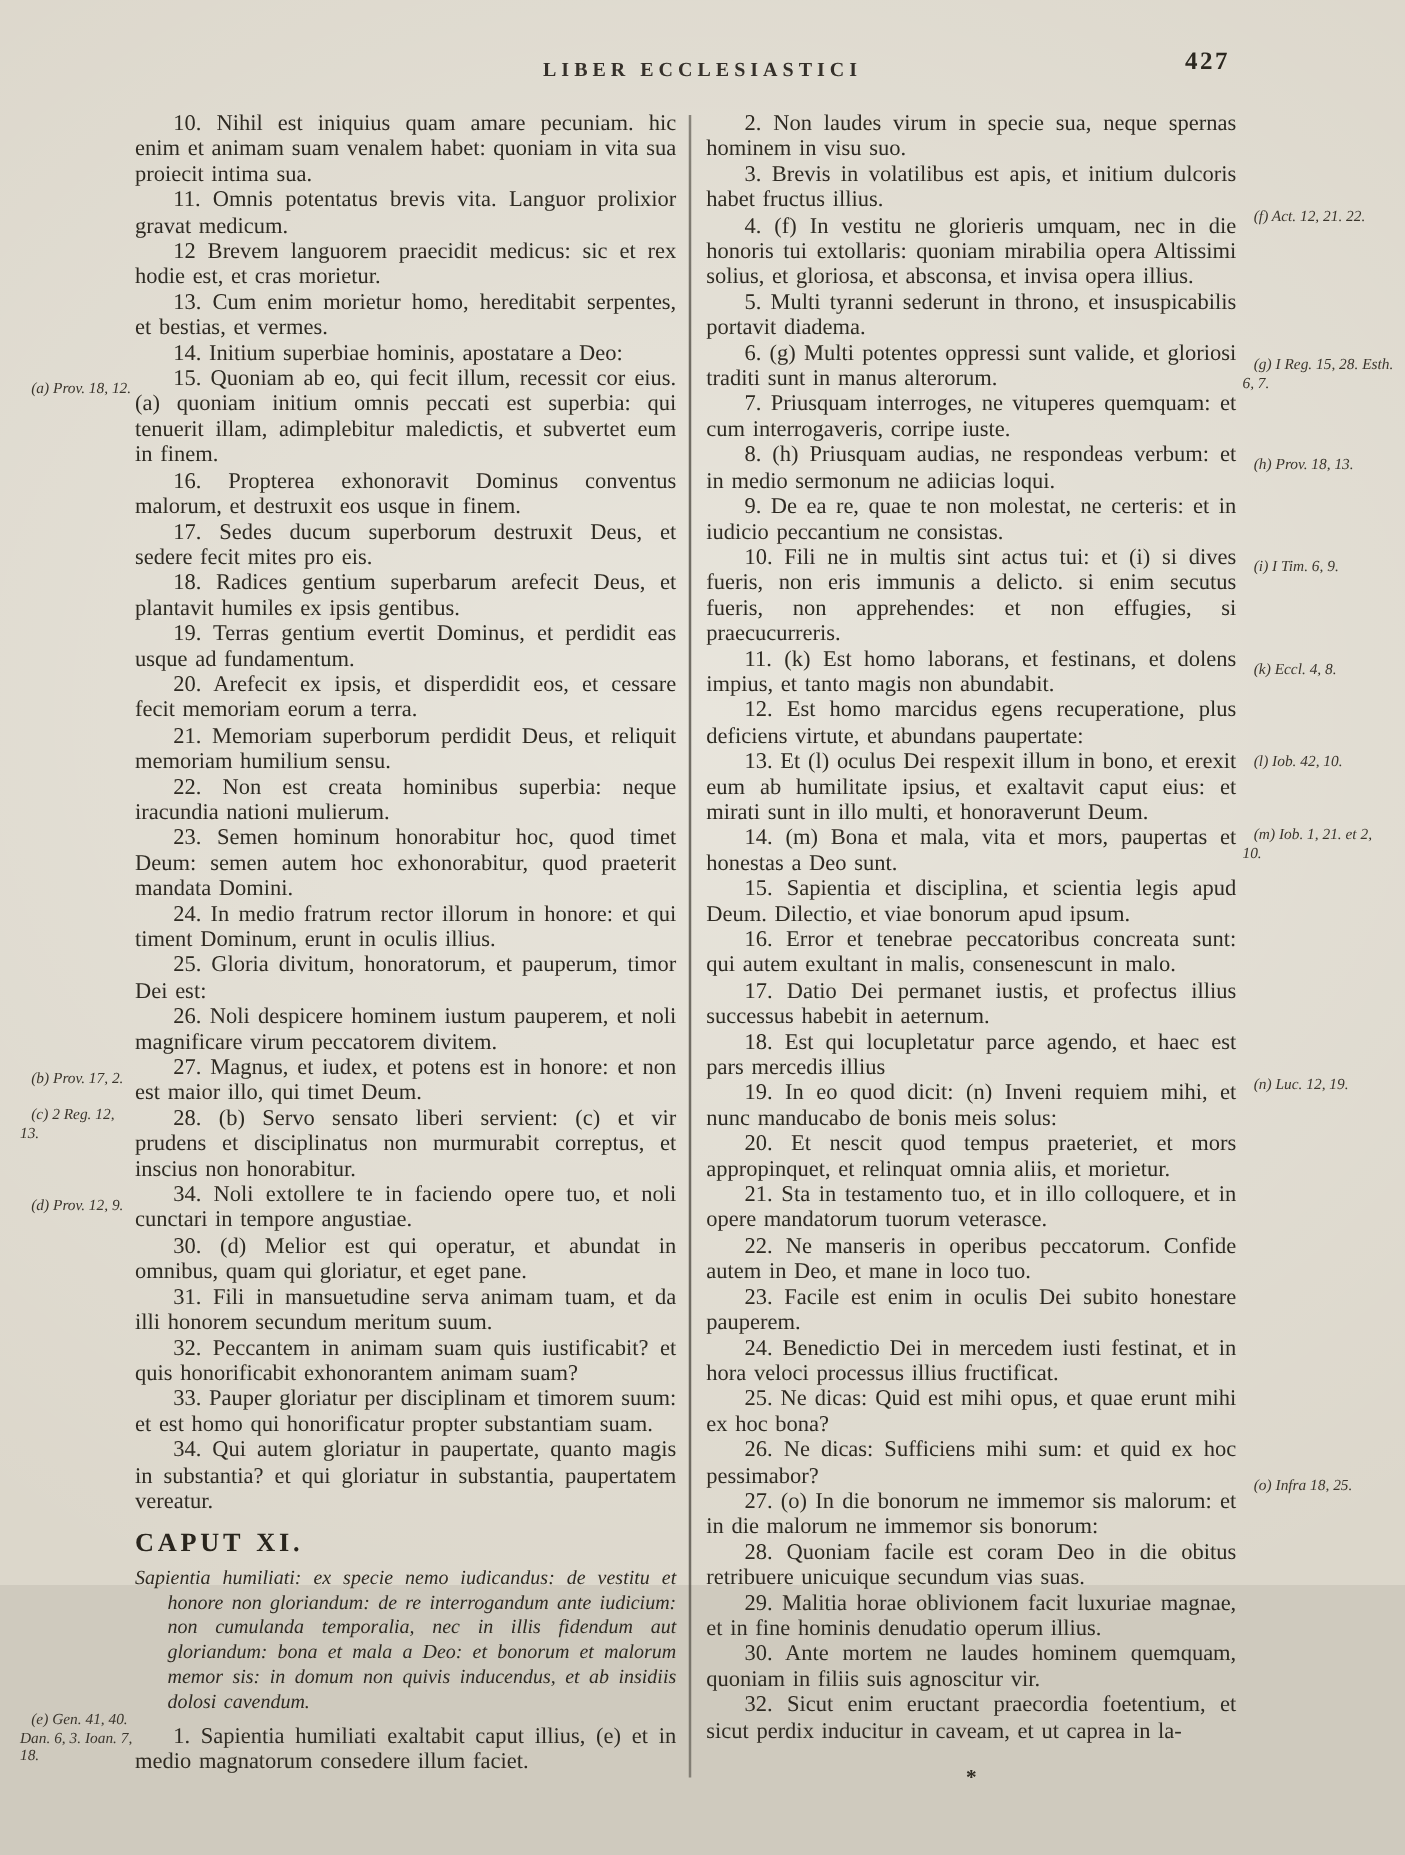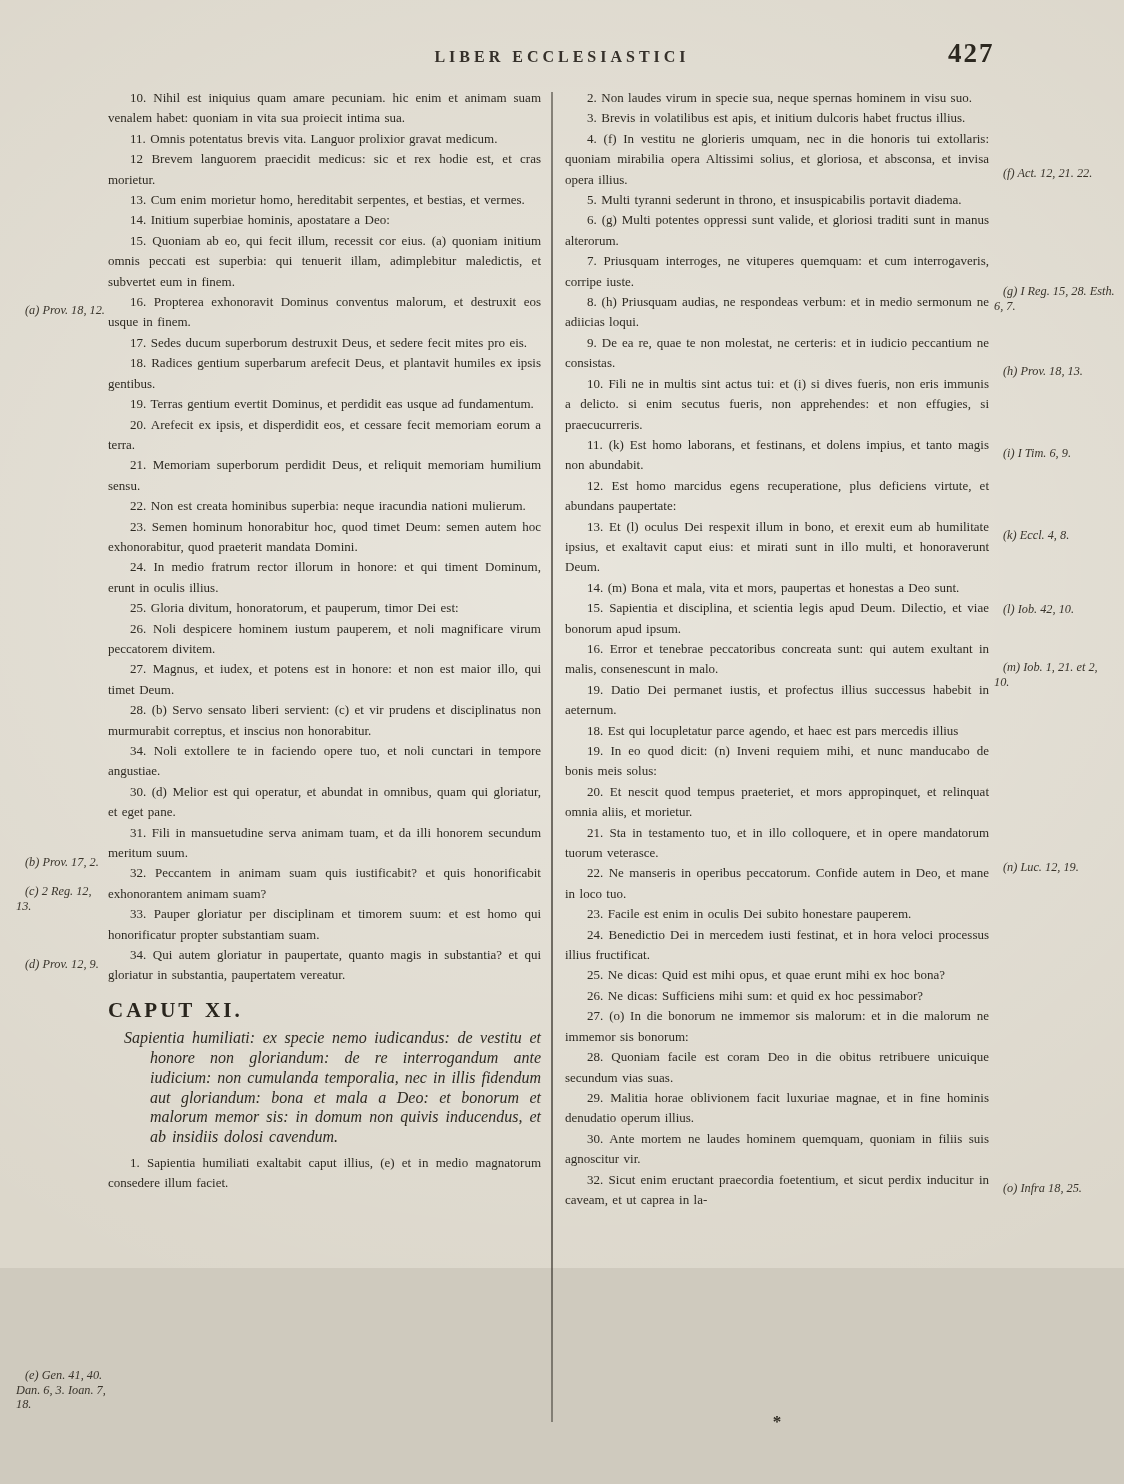--- a/index.html
+++ b/index.html
@@ -18,47 +18,47 @@
   }
   
   .header-title{
     position:absolute;top:48px;left:0;width:1124px;
     text-align:center;
     font-size:16px;font-weight:bold;letter-spacing:4px;
     color:#35302a;
   }
   .page-number{
     position:absolute;top:38px;left:948px;
-    font-size:27px;font-weight:bold;letter-spacing:2px;
+    font-size:20px;font-weight:bold;letter-spacing:2px;
     color:#2c2820;
   }
   
   .col{position:absolute;top:88px;text-align:justify;}
   .col-left{left:108px;width:433px;}
   .col-right{left:565px;width:424px;}
   .divider{
     position:absolute;left:551px;top:92px;width:2px;height:1330px;
     background:linear-gradient(#6a665d, #49453d 15%, #49453d 85%, #6a665d);
     opacity:.75;
   }
   .verse{
     margin:0;
-    font-size:13px;line-height:20.4px;
+    font-size:18px;line-height:20.4px;
     text-indent:1.7em;
     word-spacing:.09em;
   }
   .chapter-heading{
     margin:14px 0 8px 0;
     text-align:left;
     font-size:21px;font-weight:bold;letter-spacing:3px;
     text-indent:0;
     color:#29251d;
   }
   .chapter-summary{
-    margin:0 0 6px 16px;
+    margin:0 0 6px 0;
     font-style:italic;
     font-size:16px;line-height:19.8px;
     padding-left:26px;text-indent:-26px;
     word-spacing:.12em;
   }
   
   .note{
     position:absolute;
     font-size:12.3px;line-height:14.5px;
     font-style:italic;
@@ -129,21 +129,21 @@
         <p class="verse">7. Priusquam interroges, ne vituperes quemquam: et cum interrogaveris, corripe iuste.</p>
         <p class="verse">8. (h) Priusquam audias, ne respondeas verbum: et in medio sermonum ne adiicias loqui.</p>
         <p class="verse">9. De ea re, quae te non molestat, ne certeris: et in iudicio peccantium ne consistas.</p>
         <p class="verse">10. Fili ne in multis sint actus tui: et (i) si dives fueris, non eris immunis a delicto. si enim secutus fueris, non apprehendes: et non effugies, si praecucurreris.</p>
         <p class="verse">11. (k) Est homo laborans, et festinans, et dolens impius, et tanto magis non abundabit.</p>
         <p class="verse">12. Est homo marcidus egens recuperatione, plus deficiens virtute, et abundans paupertate:</p>
         <p class="verse">13. Et (l) oculus Dei respexit illum in bono, et erexit eum ab humilitate ipsius, et exaltavit caput eius: et mirati sunt in illo multi, et honoraverunt Deum.</p>
         <p class="verse">14. (m) Bona et mala, vita et mors, paupertas et honestas a Deo sunt.</p>
         <p class="verse">15. Sapientia et disciplina, et scientia legis apud Deum. Dilectio, et viae bonorum apud ipsum.</p>
         <p class="verse">16. Error et tenebrae peccatoribus concreata sunt: qui autem exultant in malis, consenescunt in malo.</p>
-        <p class="verse">19. Datio Dei permanet iustis, et profectus illius successus habebit in aeternum.</p>
+        <p class="verse">17. Datio Dei permanet iustis, et profectus illius successus habebit in aeternum.</p>
         <p class="verse">18. Est qui locupletatur parce agendo, et haec est pars mercedis illius</p>
         <p class="verse">19. In eo quod dicit: (n) Inveni requiem mihi, et nunc manducabo de bonis meis solus:</p>
         <p class="verse">20. Et nescit quod tempus praeteriet, et mors appropinquet, et relinquat omnia aliis, et morietur.</p>
         <p class="verse">21. Sta in testamento tuo, et in illo colloquere, et in opere mandatorum tuorum veterasce.</p>
         <p class="verse">22. Ne manseris in operibus peccatorum. Confide autem in Deo, et mane in loco tuo.</p>
         <p class="verse">23. Facile est enim in oculis Dei subito honestare pauperem.</p>
         <p class="verse">24. Benedictio Dei in mercedem iusti festinat, et in hora veloci processus illius fructificat.</p>
         <p class="verse">25. Ne dicas: Quid est mihi opus, et quae erunt mihi ex hoc bona?</p>
         <p class="verse">26. Ne dicas: Sufficiens mihi sum: et quid ex hoc pessimabor?</p>
         <p class="verse">27. (o) In die bonorum ne immemor sis malorum: et in die malorum ne immemor sis bonorum:</p>

